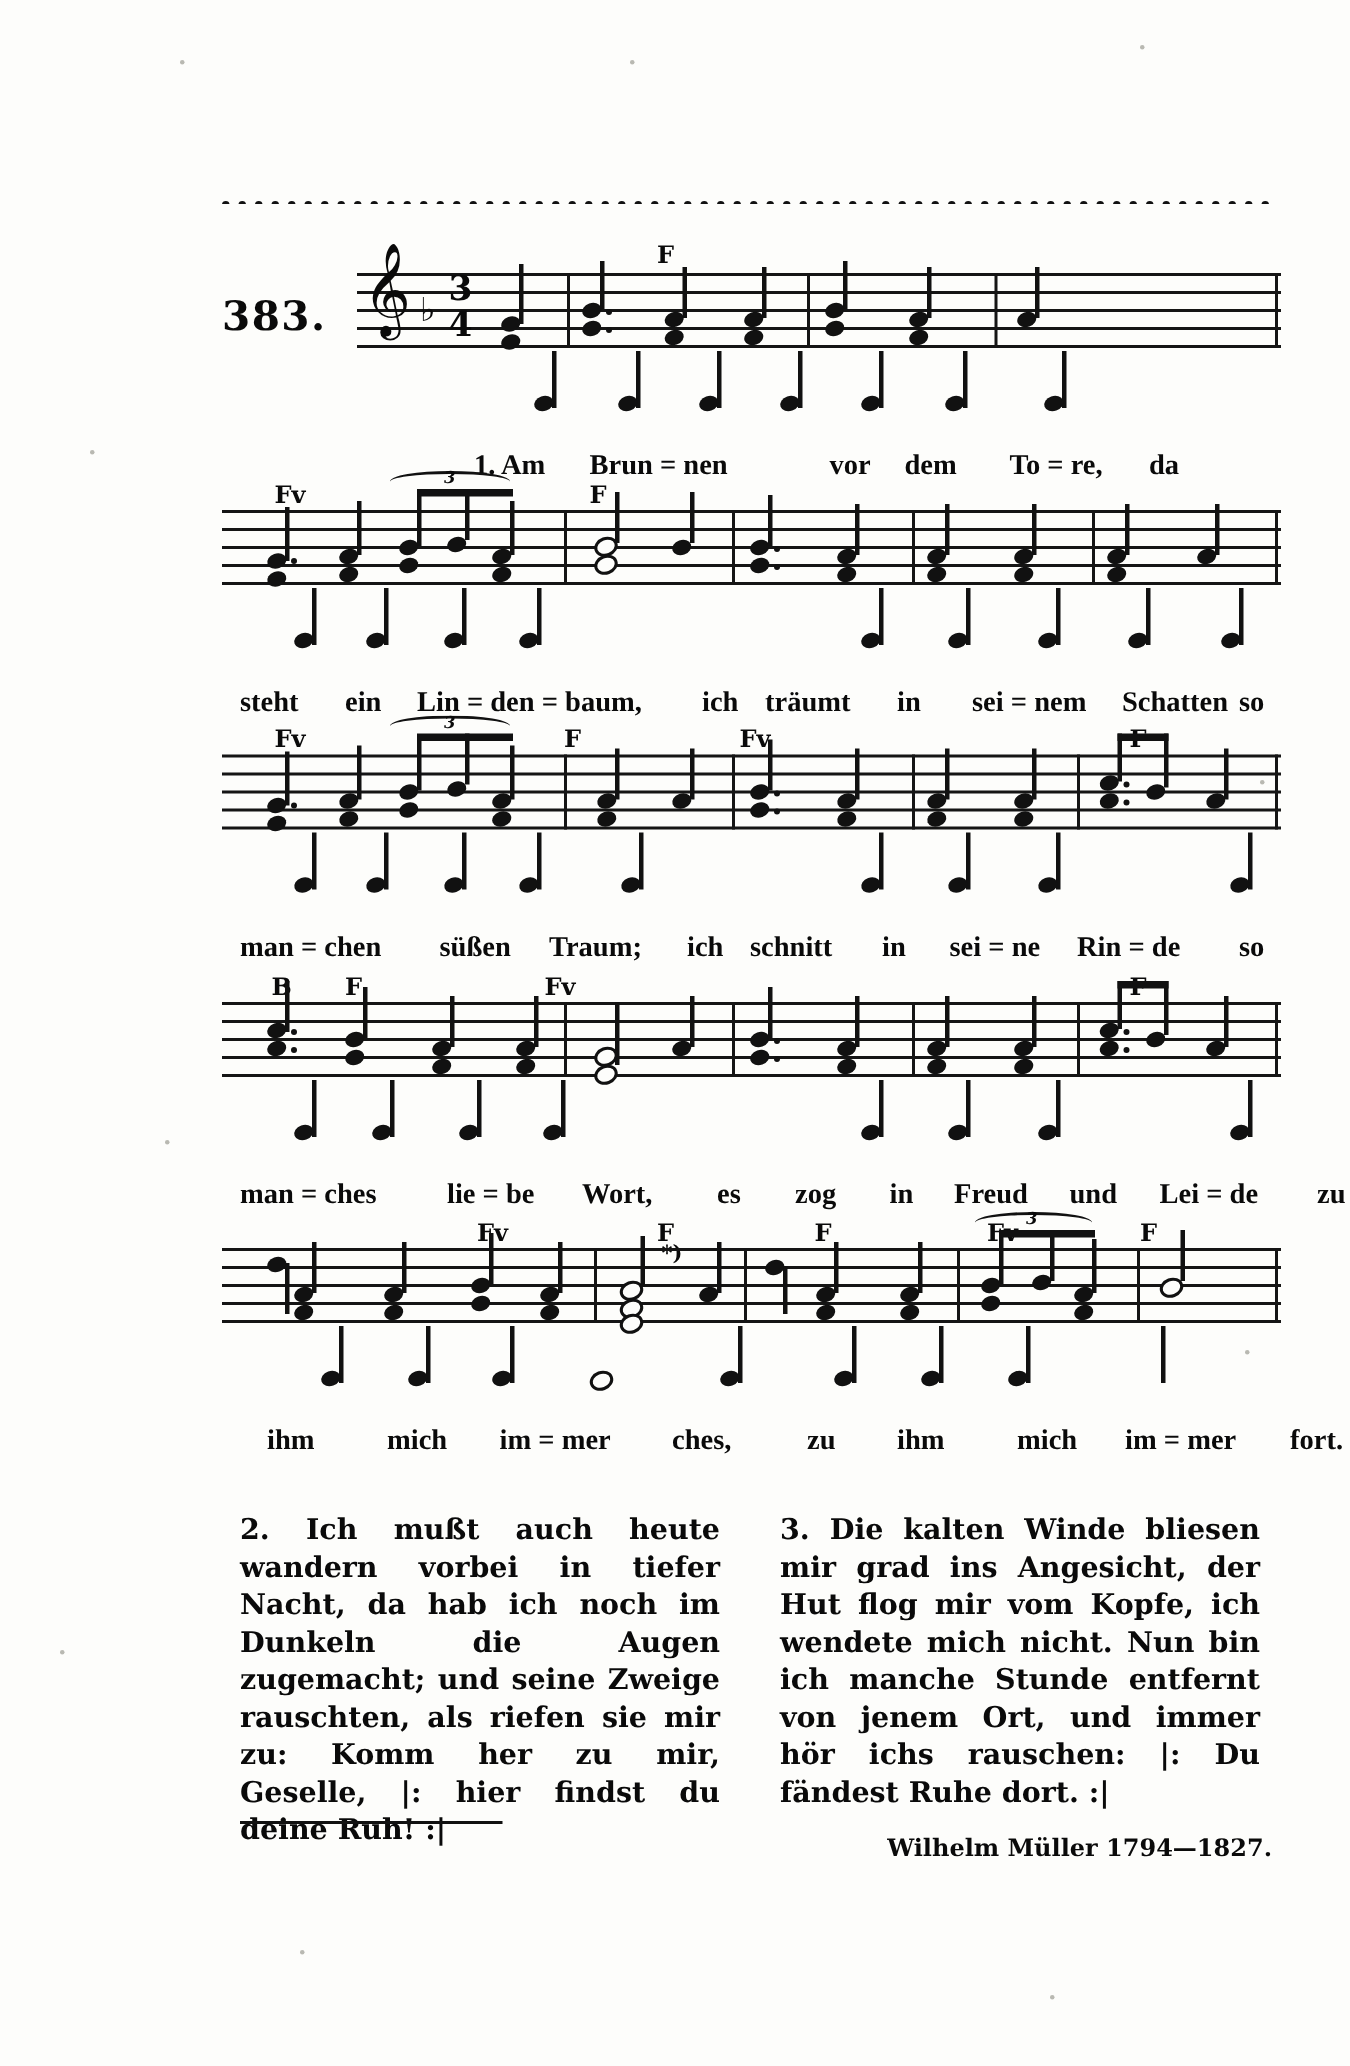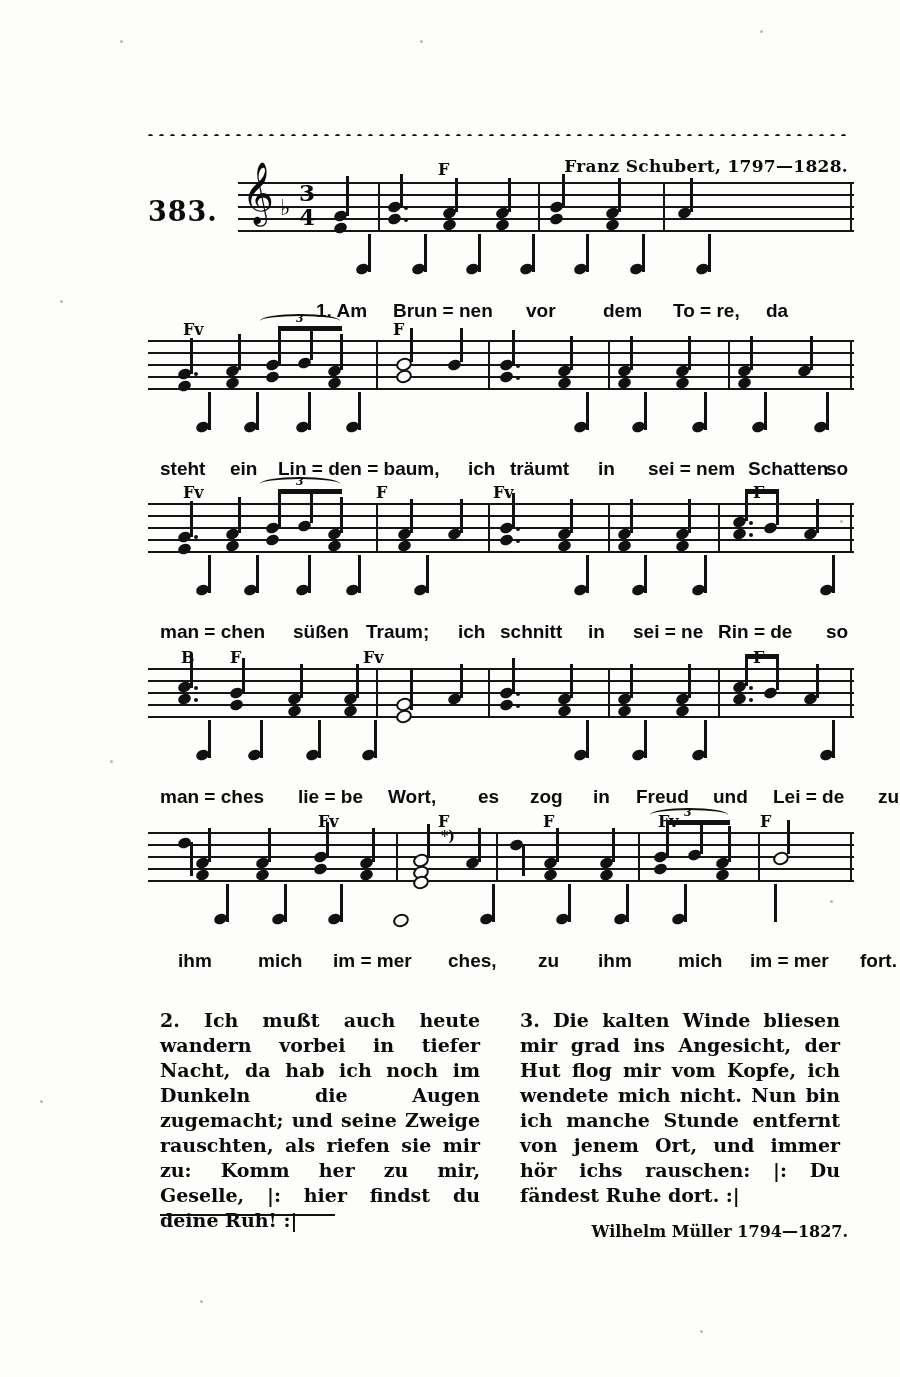--- a/index.html
+++ b/index.html
@@ -108,21 +108,21 @@
   }
   .lyricrow {
     position: relative;
     height: 30px;
   }
   .lyric {
     position: absolute;
     font-weight: bold;
     font-size: 19px;
     white-space: nowrap;
-    font-family: Liberation Sans, sans-serif;
+    font-family: Liberation Serif, serif;
   }
   
   .note {
     position: absolute;
     width: 13px;
     height: 10px;
     background: #111;
     border-radius: 50%;
     transform: rotate(-20deg);
   }
@@ -226,21 +226,20 @@
     border-radius: 50%;
   }
 </style>
 </head>
 <body>
 
 <div class="page">
 
   <div class="dotted-rule" id="dotted-rule"><span class="dot"></span><span class="dot"></span><span class="dot"></span><span class="dot"></span><span class="dot"></span><span class="dot"></span><span class="dot"></span><span class="dot"></span><span class="dot"></span><span class="dot"></span><span class="dot"></span><span class="dot"></span><span class="dot"></span><span class="dot"></span><span class="dot"></span><span class="dot"></span><span class="dot"></span><span class="dot"></span><span class="dot"></span><span class="dot"></span><span class="dot"></span><span class="dot"></span><span class="dot"></span><span class="dot"></span><span class="dot"></span><span class="dot"></span><span class="dot"></span><span class="dot"></span><span class="dot"></span><span class="dot"></span><span class="dot"></span><span class="dot"></span><span class="dot"></span><span class="dot"></span><span class="dot"></span><span class="dot"></span><span class="dot"></span><span class="dot"></span><span class="dot"></span><span class="dot"></span><span class="dot"></span><span class="dot"></span><span class="dot"></span><span class="dot"></span><span class="dot"></span><span class="dot"></span><span class="dot"></span><span class="dot"></span><span class="dot"></span><span class="dot"></span><span class="dot"></span><span class="dot"></span><span class="dot"></span><span class="dot"></span><span class="dot"></span><span class="dot"></span><span class="dot"></span><span class="dot"></span><span class="dot"></span><span class="dot"></span><span class="dot"></span><span class="dot"></span><span class="dot"></span><span class="dot"></span></div>
 
-  <div class="composer">Franz Schubert, 1797—1828.</div>
 
   <div class="hymn-number">383.</div>
 
   <div class="system" style="top:160px;">
     <div class="chordrow" style="height:22px;">
       <span class="chord" style="left:290px;">F</span>
     </div>
     <div class="staff" id="staff1" style="margin-left:90px;width:616px;">
       <div class="line" style="top:0px;"></div>
       <div class="line" style="top:12px;"></div>
@@ -290,21 +289,21 @@
       <div class="stem" style="left:348px;top:52px;height:38px;"></div>
       <div class="note" style="left:336px;top:82px;"></div>
       <div class="stem" style="left:404px;top:52px;height:38px;"></div>
       <div class="note" style="left:392px;top:82px;"></div>
       <div class="stem" style="left:470px;top:52px;height:38px;"></div>
       <div class="note" style="left:458px;top:82px;"></div>
     </div>
     <div class="lyricrow" style="margin-top:56px;">
       <span class="lyric" style="left:168px;">1. Am</span>
       <span class="lyric" style="left:245px;">Brun = nen</span>
-      <span class="lyric" style="left:378px;">vor</span>
+      <span class="lyric" style="left:405px;">vor</span>
       <span class="lyric" style="left:455px;">dem</span>
       <span class="lyric" style="left:525px;">To = re,</span>
       <span class="lyric" style="left:618px;">da</span>
     </div>
   </div>
 
   <div class="system" style="top:320px;">
     <div class="chordrow">
       <span class="chord" style="left:35px;">Fv</span>
       <span class="chord" style="left:245px;">F</span>

